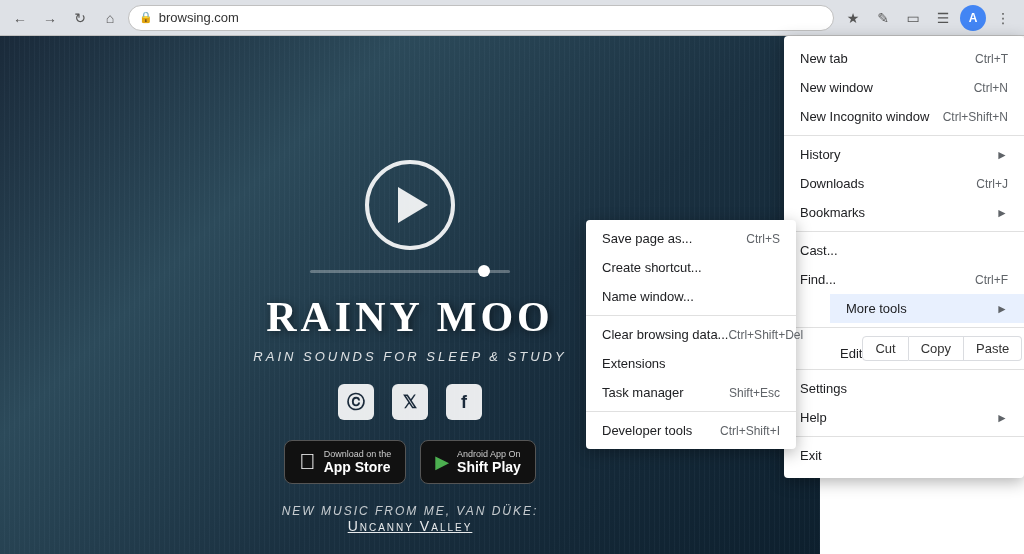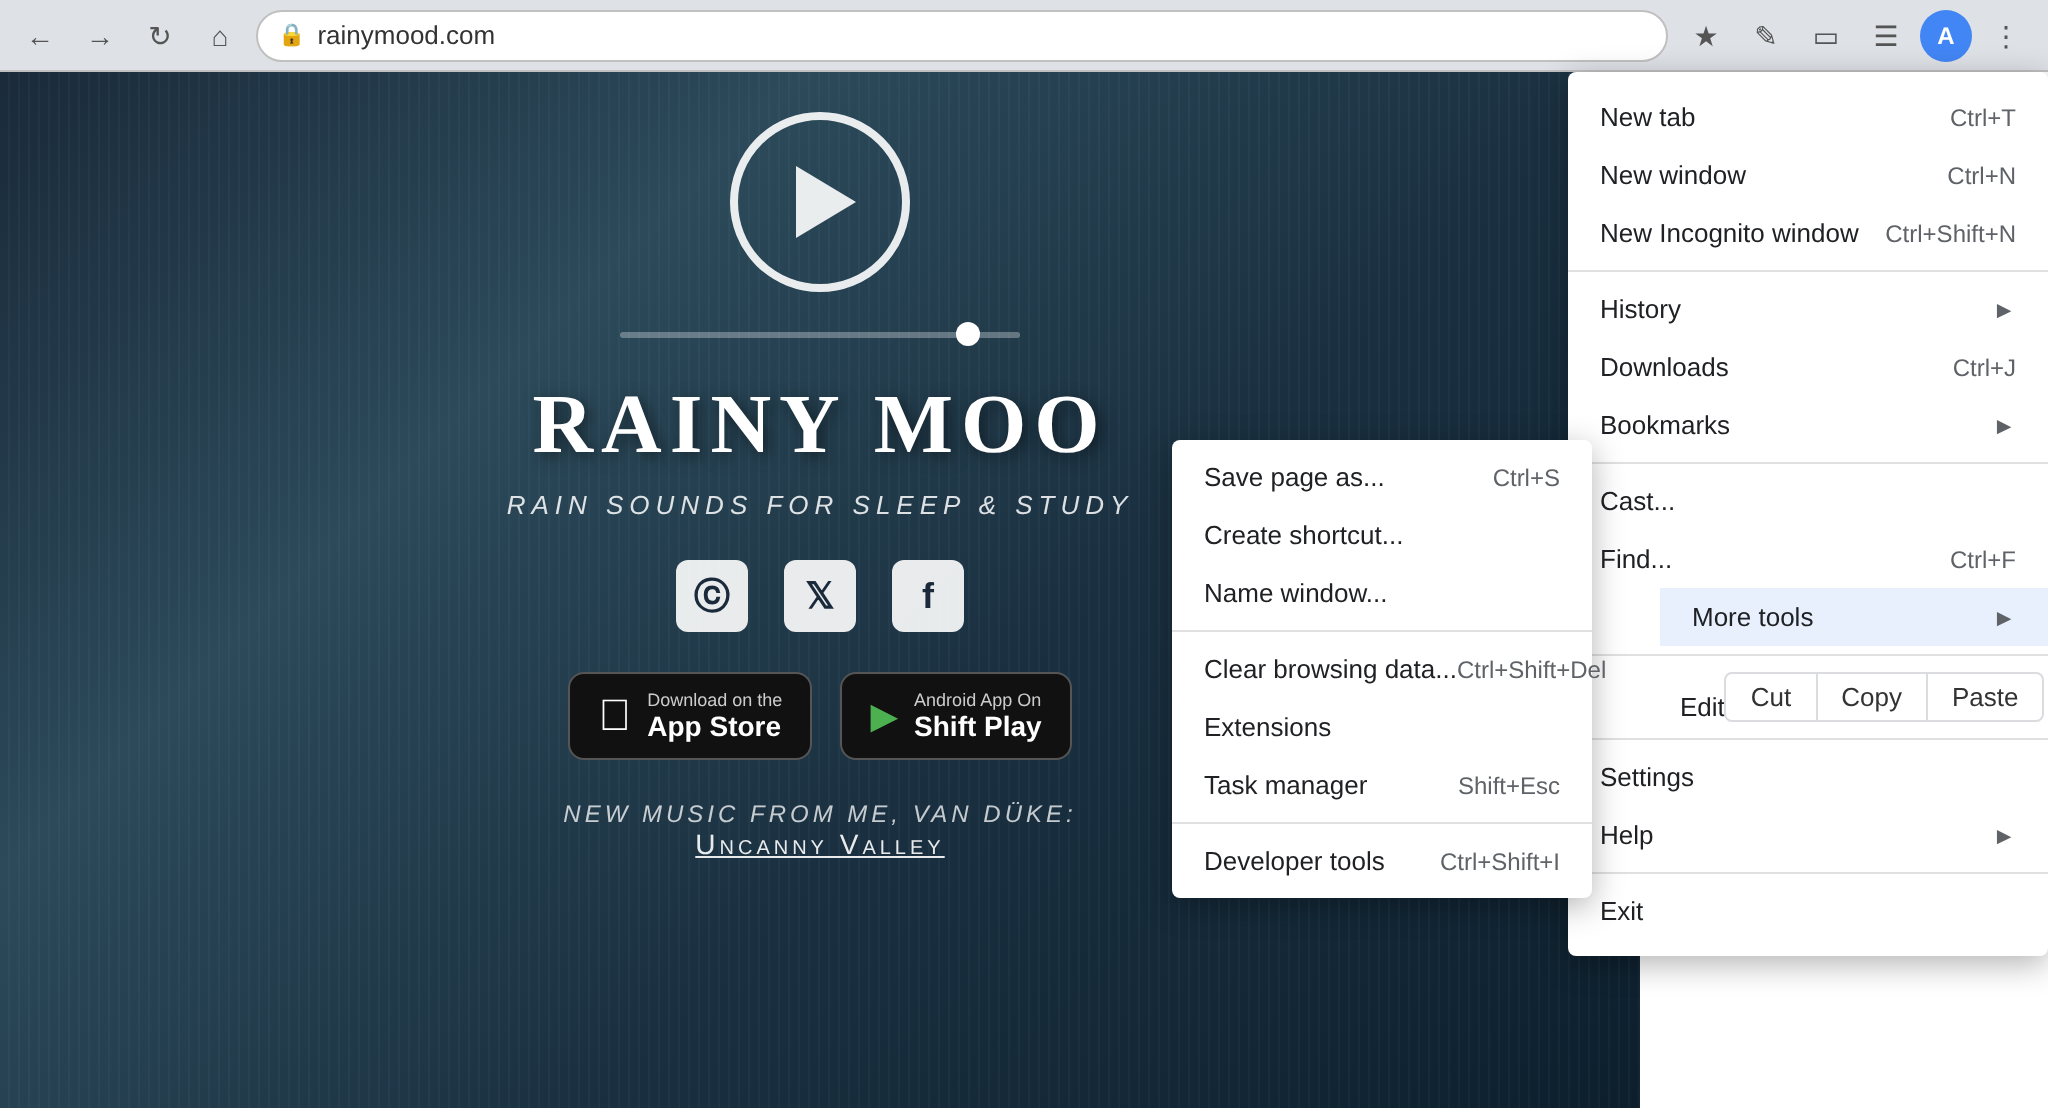--- a/index.html
+++ b/index.html
@@ -86,21 +86,21 @@
         rgba(180,210,240,0.04) 4px,
         rgba(180,210,240,0.04) 5px
       );
     }
     .site-content {
       position: absolute;
       top: 0; left: 0; right: 0; bottom: 0;
       display: flex;
       flex-direction: column;
       align-items: center;
-      justify-content: flex-start;
+      justify-content: flex-end;
       color: white;
       text-align: center;
       padding: 20px;
     }
     .play-button-circle {
       width: 90px; height: 90px;
       border-radius: 50%;
       border: 4px solid rgba(255,255,255,0.9);
       display: flex; align-items: center; justify-content: center;
       margin-bottom: 20px;
@@ -297,21 +297,21 @@
 </head>
 <body>
 
 <div class="browser-chrome">
   <button class="nav-btn">←</button>
   <button class="nav-btn">→</button>
   <button class="nav-btn">↻</button>
   <button class="nav-btn">⌂</button>
   <div class="address-bar">
     <span class="lock-icon">🔒</span>
-    <span>rainymood.com</span>
+    <span>browsing.com</span>
   </div>
   <div class="browser-actions">
     <button class="browser-icon-btn">★</button>
     <button class="browser-icon-btn">✎</button>
     <button class="browser-icon-btn">▭</button>
     <button class="browser-icon-btn">☰</button>
     <button class="profile-btn">A</button>
     <button class="browser-icon-btn">⋮</button>
   </div>
 </div>

